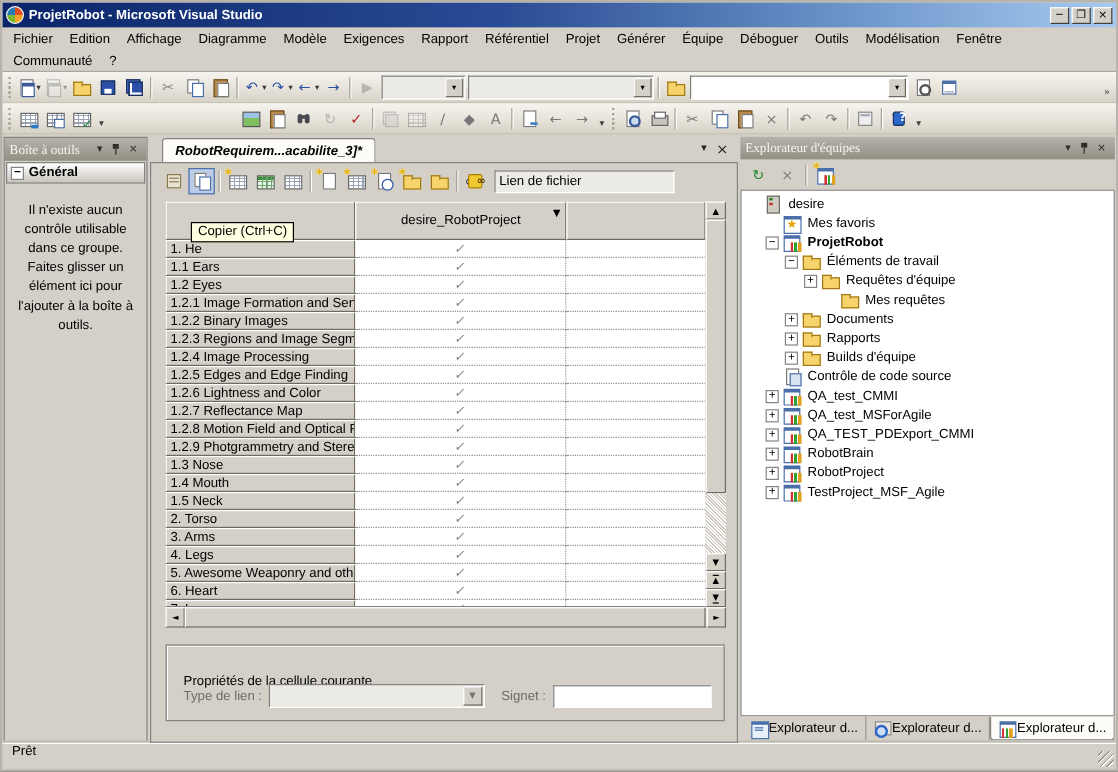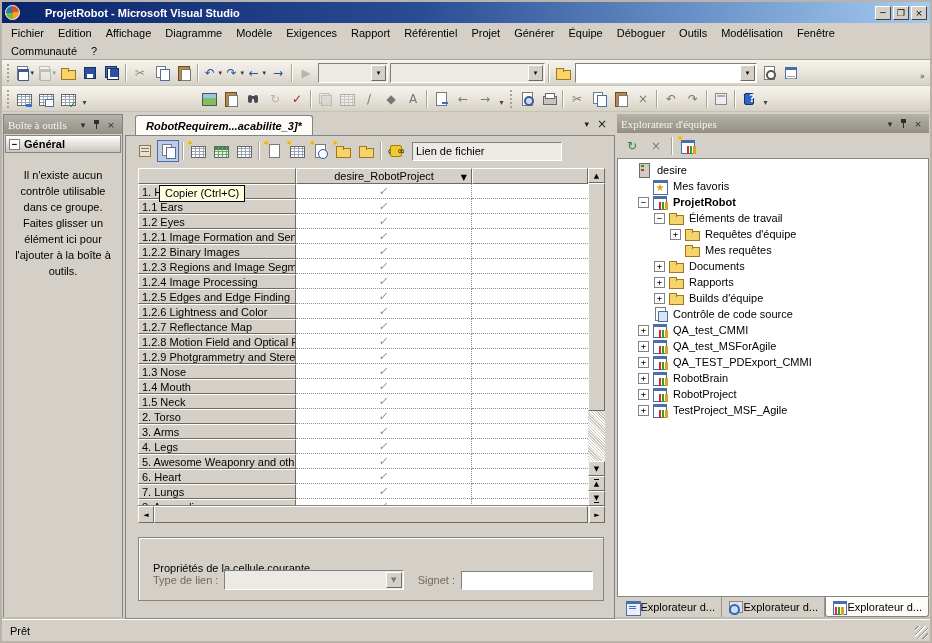--- a/index.html
+++ b/index.html
@@ -5,21 +5,21 @@
   html,body{margin:0;padding:0;background:#808080;}
   *{box-sizing:border-box;}
   .win{
     width:932px;height:643px;position:relative;
     background:#D4D0C8;border:2px solid #B8B4AC;outline:1px solid #505050;
     font-family:"Liberation Sans",sans-serif;font-size:11px;color:#000;
     display:flex;flex-direction:column;overflow:hidden;
   }
   
   .titlebar{height:21px;flex:0 0 21px;display:flex;align-items:center;padding:0 3px;
-    background:linear-gradient(90deg,#0A246A 0%,#2A4C94 45%,#6A92C8 75%,#A6CAF0 100%);gap:21px;}
+    background:linear-gradient(90deg,#0A246A 0%,#2A4C94 45%,#6A92C8 75%,#A6CAF0 100%);}
   .vslogo{width:15px;height:15px;border-radius:50%;margin-right:4px;flex:0 0 15px;
     background:conic-gradient(#E04E27 0 25%,#F7A426 25% 50%,#7CB82F 50% 75%,#2A7AB8 75% 100%);
     border:1px solid #fff;}
   .title{color:#fff;font-weight:bold;flex:1;white-space:nowrap;overflow:hidden;}
   .winbtns{display:flex;gap:2px;}
   .wbtn{width:16px;height:14px;background:#D4D0C8;border:1px solid;border-color:#fff #404040 #404040 #fff;
     font-size:9px;line-height:10px;padding:0;text-align:center;font-family:"DejaVu Sans",sans-serif;cursor:default;}
   
   .menubar{display:flex;align-items:center;padding-left:2px;background:#D4D0C8;}
   .menubar.r1{height:19px;flex:0 0 19px;}
@@ -138,21 +138,21 @@
     font-family:"DejaVu Sans",sans-serif;}
   .ts-btns span{font-size:9px;cursor:default;}
   .docbody{flex:1;border:1px solid #848484;background:#D4D0C8;display:flex;flex-direction:column;min-height:0;position:relative;z-index:1;}
   .doctb{height:30px;flex:0 0 30px;display:flex;align-items:center;padding-left:8px;gap:1px;}
   .linkfield{width:150px;height:19px;border:1px solid;border-color:#808080 #fff #fff #808080;background:#ECEAE4;
     font-family:"Liberation Sans",sans-serif;font-size:11px;padding:0 3px;margin-left:4px;}
   
   .matrixwrap{position:relative;margin:2px 6px 0 12px;width:467px;height:355px;flex:0 0 355px;}
   .gridclip{position:absolute;left:0;top:0;width:450px;height:338px;overflow:hidden;border-bottom:1px solid #848484;}
   .grow{display:flex;height:15px;}
-  .ghead{display:flex;height:16px;}
+  .ghead{display:flex;height:32px;}
   .hcell{background:#D4D0C8;border:1px solid;border-color:#FFF #6F6B63 #6F6B63 #FFF;display:flex;align-items:center;
     justify-content:center;position:relative;overflow:hidden;white-space:nowrap;}
   .hc1{width:158px;flex:0 0 158px;}
   .hc2{width:176px;flex:0 0 176px;}
   .hc3{width:116px;flex:0 0 116px;}
   .coldd{position:absolute;right:4px;top:4px;font-size:8px;font-family:"DejaVu Sans",sans-serif;}
   .rowhdr{width:158px;flex:0 0 158px;background:#D4D0C8;border:1px solid;border-color:#FFF #6F6B63 #6F6B63 #FFF;
     padding:0 3px;display:flex;align-items:center;overflow:hidden;white-space:nowrap;}
   .dcell{background:#fff;border-right:1px dotted #909090;border-bottom:1px dotted #909090;display:flex;
     align-items:center;justify-content:center;}
@@ -189,21 +189,21 @@
   .tetb{height:25px;flex:0 0 25px;display:flex;align-items:center;gap:2px;padding-left:4px;background:#D4D0C8;}
   .tree{flex:1;background:#fff;border:1px solid #848484;overflow:hidden;padding-top:3px;}
   .titem{height:16px;display:flex;align-items:center;gap:3px;white-space:nowrap;cursor:default;}
   .titem .lbl{padding:0 2px;}
   .titem.bold .lbl{font-weight:bold;}
   .btabs{height:22px;flex:0 0 22px;display:flex;align-items:flex-start;padding-left:2px;background:#D4D0C8;}
   .btab{height:20px;display:flex;align-items:center;gap:3px;padding:0 6px;border-right:1px solid #9A968A;
     cursor:default;white-space:nowrap;overflow:hidden;}
   .btab.active{background:#FDFCF8;border:1px solid #848484;border-top:1px solid #FDFCF8;border-radius:0 0 3px 3px;}
   
-  .statusbar{height:22px;flex:0 0 22px;display:flex;align-items:center;padding:0 8px;background:#D4D0C8;
+  .statusbar{height:22px;flex:0 0 22px;display:flex;align-items:flex-start;padding:0 8px;background:#D4D0C8;
     border-top:1px solid #fff;box-shadow:0 -2px 0 #C0BCB0;position:relative;}
   .resizegrip{position:absolute;right:2px;bottom:2px;width:13px;height:13px;
     background:repeating-linear-gradient(135deg,transparent 0 2px,#9A968A 2px 3px,#fff 3px 4px);}
 </style>
 </head>
 <body>
 
 <div class="win">
 
   <div class="titlebar">
@@ -719,21 +719,21 @@
           <div class="titem" style="padding-left: 36px;">
             <span class="xbox">−</span>
             <span class="ic ic-folder-open"></span>
             <span class="lbl">Éléments de travail</span>
           </div>
           <div class="titem" style="padding-left: 52px;">
             <span class="xbox">+</span>
             <span class="ic ic-folder-open"></span>
             <span class="lbl">Requêtes d'équipe</span>
           </div>
-          <div class="titem" style="padding-left: 52px;">
+          <div class="titem" style="padding-left: 52px; margin-left: 16px;">
             <span style="width: 11px; display: inline-block;"></span>
             <span class="ic ic-folder-open"></span>
             <span class="lbl">Mes requêtes</span>
           </div>
           <div class="titem" style="padding-left: 36px;">
             <span class="xbox">+</span>
             <span class="ic ic-folder-open"></span>
             <span class="lbl">Documents</span>
           </div>
           <div class="titem" style="padding-left: 36px;">

